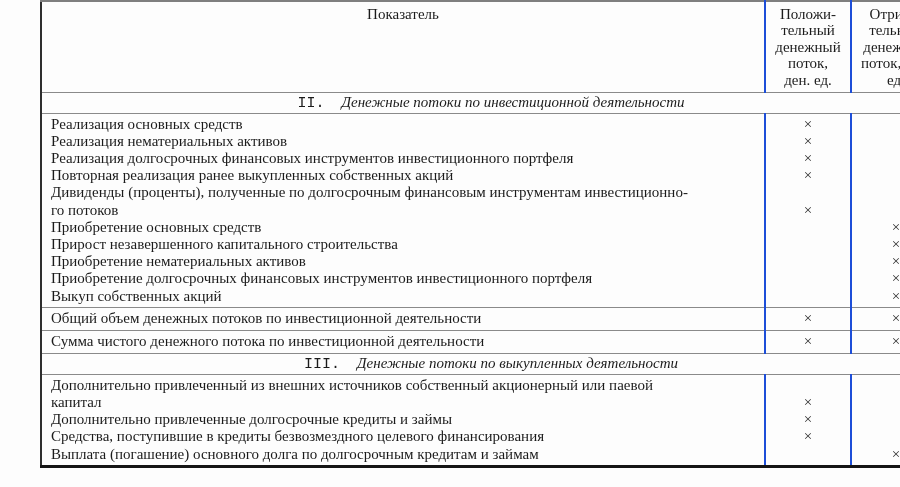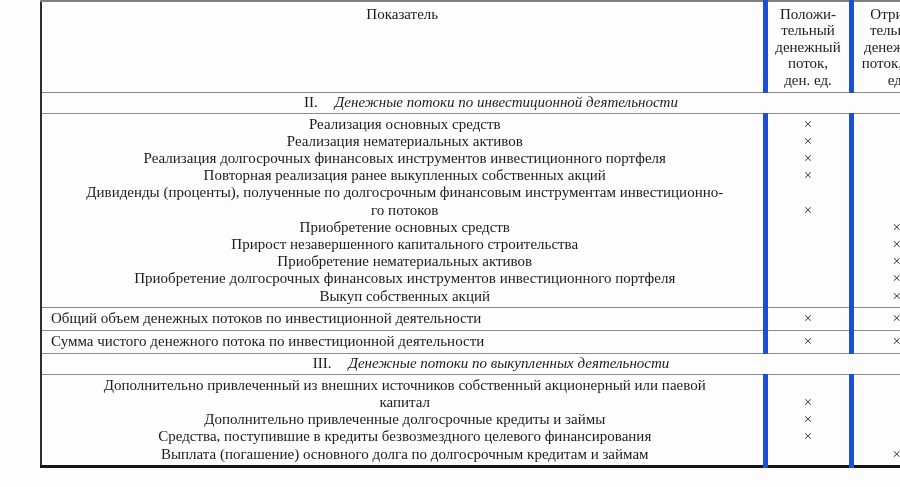--- a/index.html
+++ b/index.html
@@ -19,21 +19,21 @@
     border-left: 2px solid #2e2e2e;
     border-right: 2px solid #2e2e2e;
     border-top: 2px solid #7f7f7f;
     border-bottom: 3px solid #151515;
   }
   col.c-ind { width: 724px; }
   col.c-pos { width: 86px; }
   col.c-neg { width: 90px; }
 
   th, td { font-weight: normal; }
-  .vline { border-left: 5px solid #1d4ed8; margin-top: 40px; }
+  .vline { border-left: 2px solid #1d4ed8; margin-top: 40px; }
 
   
   tr.header-row th {
     vertical-align: top;
     text-align: center;
     padding-top: 4px;
     font-size: 15px;
     line-height: 16.4px;
     height: 91px;
     border-bottom: 1px solid #8a8a8a;
@@ -43,29 +43,29 @@
   
   tr.section-row td {
     text-align: center;
     font-size: 15px;
     height: 21px;
     vertical-align: middle;
     border-bottom: 1px solid #8a8a8a;
   }
   tr.section-row.with-top td { border-top: 1px solid #8a8a8a; }
   .section-title-text { font-style: italic; margin-left: 12px; }
-  .section-numeral { font-style: normal; margin-right: 5px; }
+  .section-numeral { font-style: normal; margin-right: 5px; font-family: Liberation Mono, monospace; }
 
   
   tr.body-row td {
     font-size: 15px;
     line-height: 17.2px;
     vertical-align: bottom;
   }
-  tr.body-row td.label { padding-left: 9px; padding-right: 4px; text-align: center; }
+  tr.body-row td.label { padding-left: 9px; padding-right: 4px; }
   tr.first-of-block td { padding-top: 2px; }
   tr.last-of-block td { padding-bottom: 2px; }
 
   .mark {
     text-align: center;
     font-size: 14px;
     color: #2d2d2d;
   }
 
   

